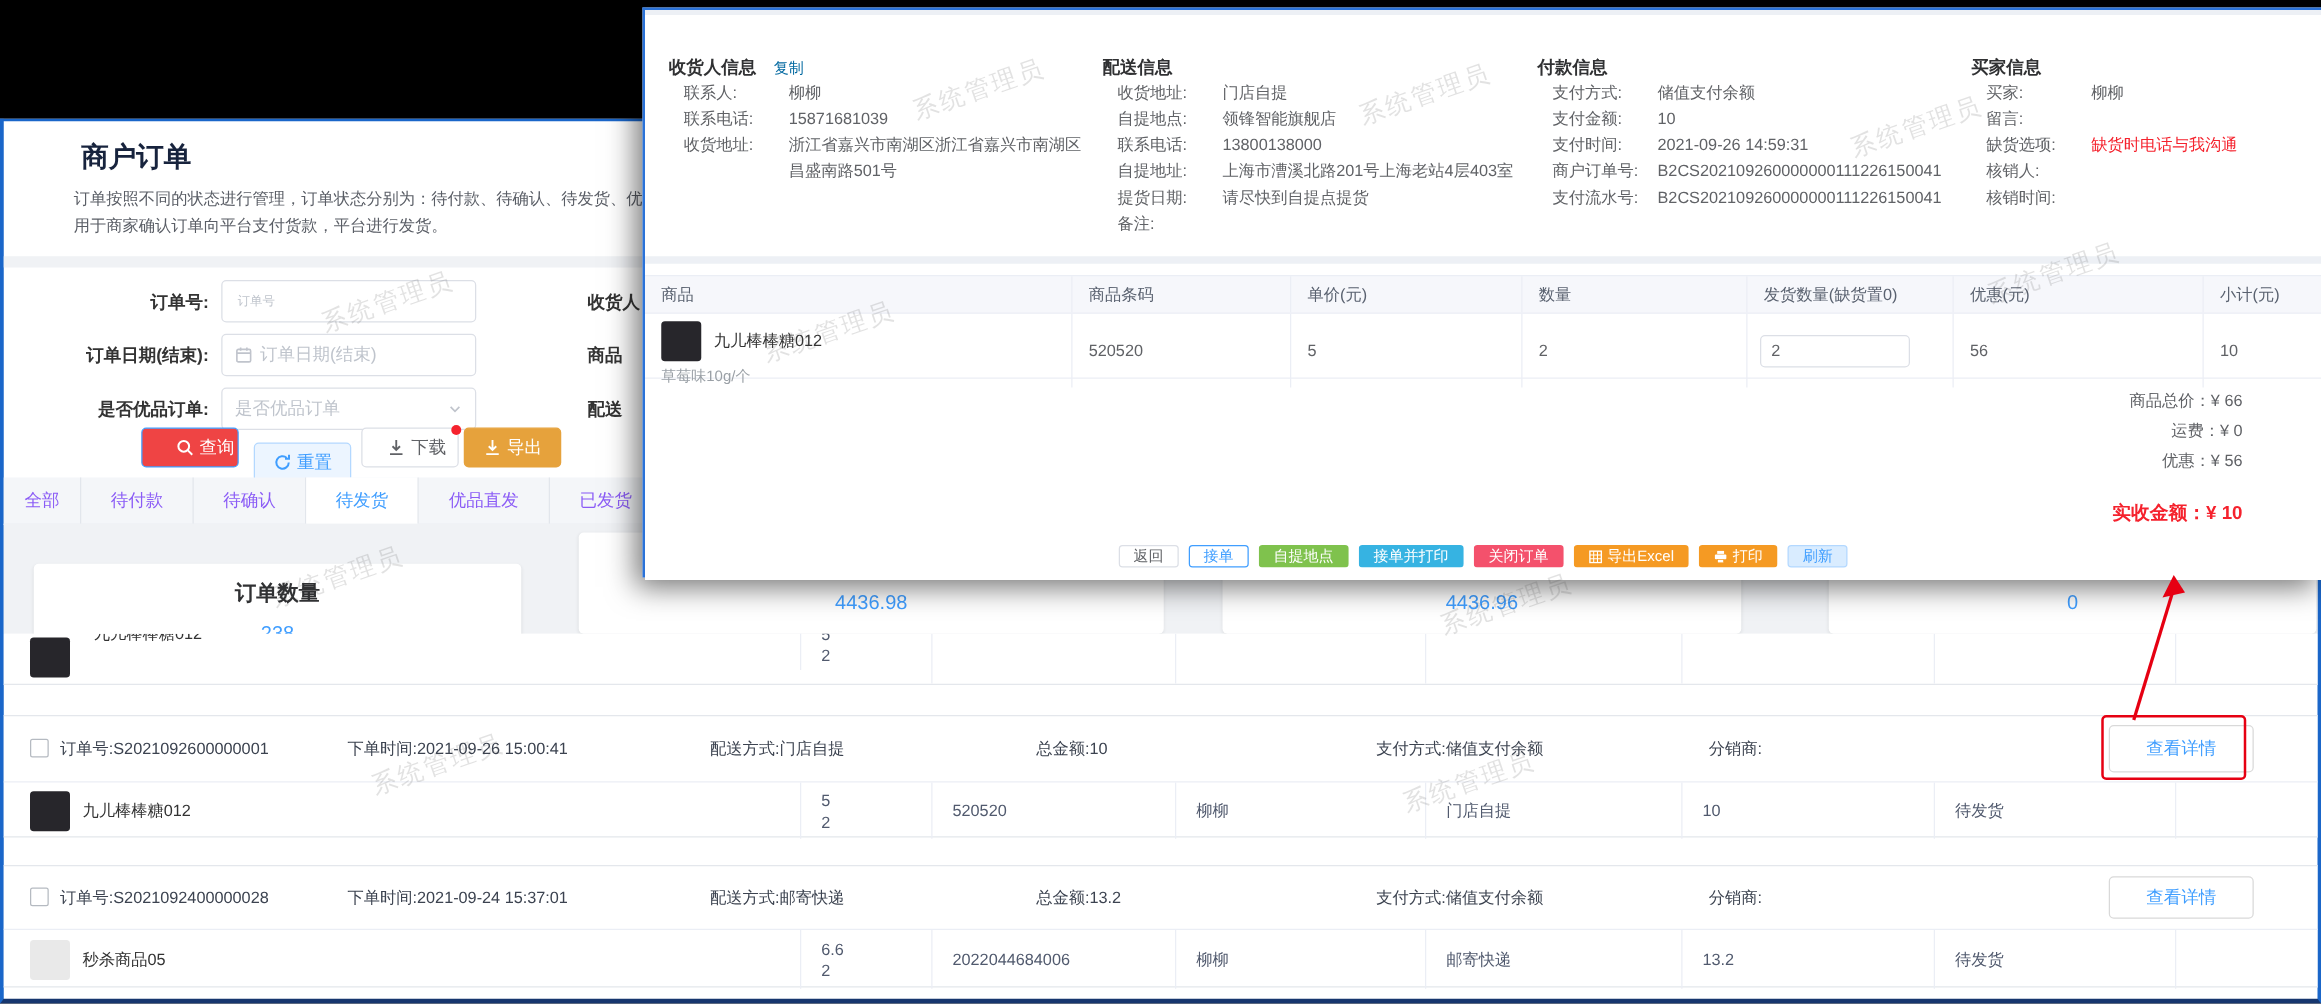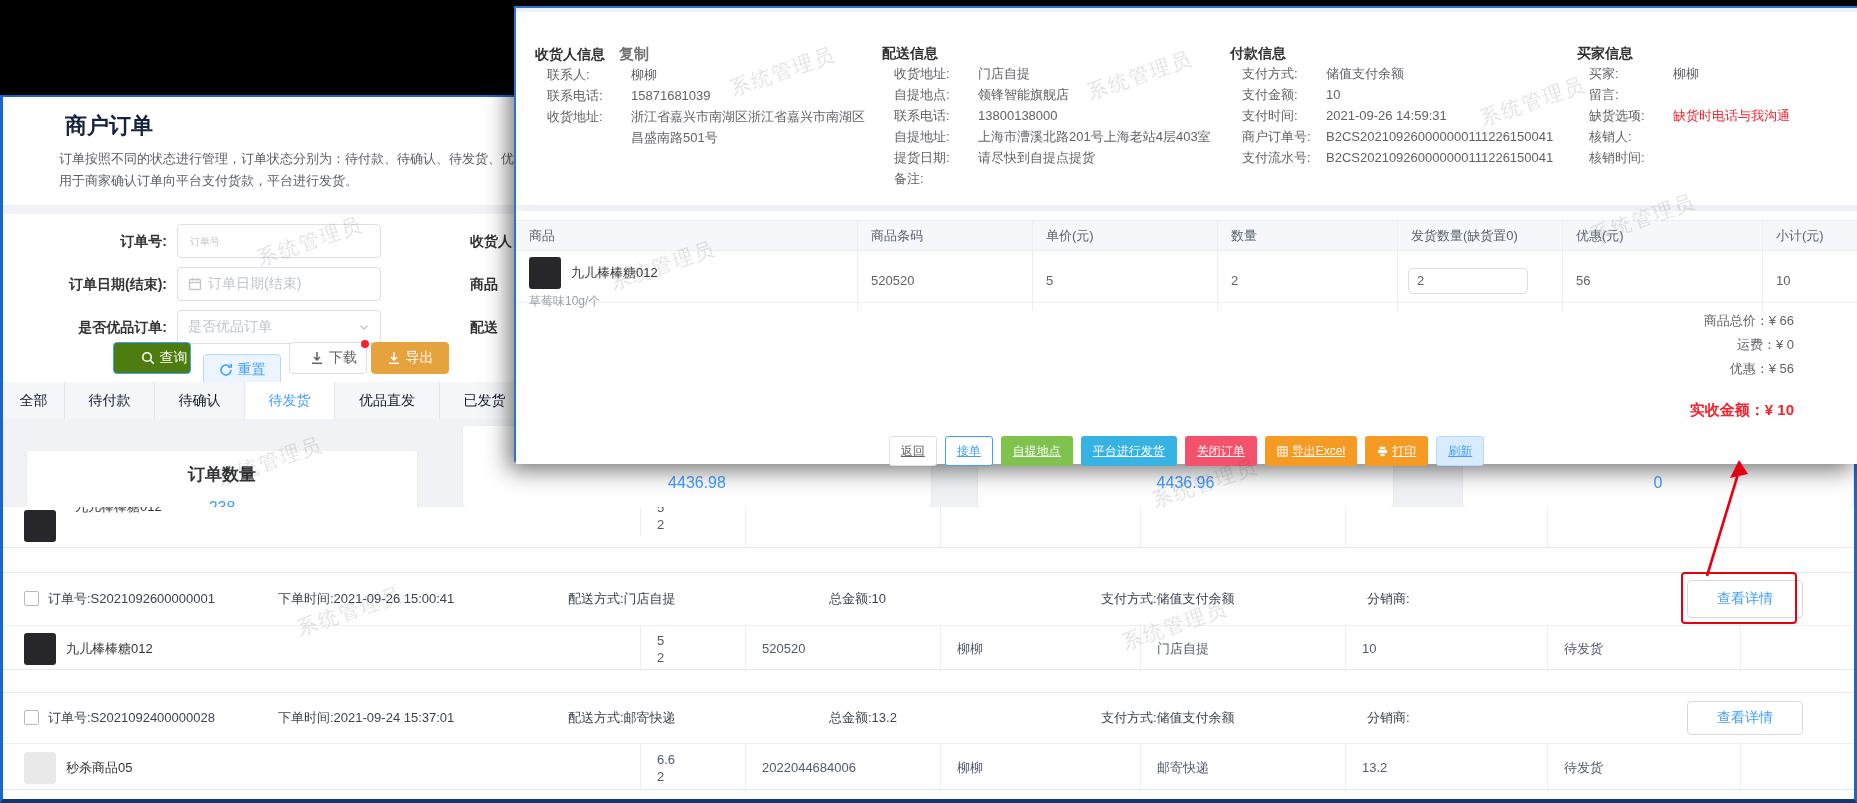--- a/index.html
+++ b/index.html
@@ -18,27 +18,27 @@
   .fdesc{position:absolute;left:56px;font-size:13px;color:#5a5e66;white-space:nowrap;}
   .flabel{position:absolute;width:164px;text-align:right;font-size:14px;font-weight:bold;color:#333;line-height:34px;white-space:nowrap;}
   .frag{position:absolute;left:467px;font-size:14px;font-weight:bold;color:#333;line-height:34px;white-space:nowrap;}
   .finput{position:absolute;left:174px;width:204px;height:34px;border:1px solid #dcdfe6;border-radius:4px;
     background:#fff;box-sizing:border-box;display:flex;align-items:center;padding:0 10px;gap:6px;}
   .finput input{border:none;outline:none;flex:1;min-width:0;font-size:10px;color:#606266;background:transparent;font-family:inherit;}
   .finput input::placeholder{color:#bfc4cc;}
   .ph{flex:1;font-size:14px;color:#bfc4cc;}
   .btn{position:absolute;top:245px;height:32px;width:78px;border-radius:4px;font-size:14px;
     display:flex;align-items:center;justify-content:center;gap:5px;box-sizing:border-box;cursor:pointer;}
-  #btn-search{left:110px;background:#4d7c0f;color:#fff;border:1px solid #409eff;padding-left:24px;}
+  #btn-search{left:110px;background:#ef4444;color:#fff;border:1px solid #409eff;padding-left:24px;}
   #btn-reset{left:200px;background:#ecf5ff;color:#409eff;border:1px solid #b3d8ff;margin-top:12px;}
   #btn-download{left:286px;background:#fff;color:#606266;border:1px solid #dcdfe6;padding-left:11px;}
   #btn-export{left:368px;background:#e6a23c;color:#fff;border:1px solid #e6a23c;}
   .reddot{position:absolute;right:-3px;top:-3px;width:8px;height:8px;border-radius:50%;background:#f5222d;}
   #tabs{position:absolute;left:0;top:285px;right:0;height:37px;display:flex;background:#f4f6f9;border-bottom:1px solid #e4e7ed;}
-  .tab{height:37px;line-height:37px;text-align:center;font-size:14px;color:#0f172a;
+  .tab{height:37px;line-height:37px;text-align:center;font-size:14px;color:#8b5cf6;
     border-right:1px solid #e2e6ec;box-sizing:border-box;cursor:pointer;}
   .tab.active{background:#fff;color:#409eff;}
   .scard{position:absolute;top:329px;height:81px;background:#fff;border-radius:4px;box-shadow:0 1px 3px rgba(0,0,0,.07);}
   .scard .st{position:absolute;left:0;right:0;top:12px;text-align:center;font-size:17px;font-weight:bold;color:#303133;}
   .scard .sv{position:absolute;left:0;right:0;top:48px;text-align:center;font-size:16px;color:#409eff;}
   
   .ogrid{display:grid;grid-template-columns:637px 105px 195px 200px 205px 202px 193px 1fr;}
   .ogrid>div{border-left:1px solid #ebeef5;display:flex;align-items:center;padding-left:16px;
     font-size:13px;color:#515a6e;box-sizing:border-box;overflow:hidden;}
   .ogrid>div:first-child{border-left:none;padding-left:21px;}
@@ -53,43 +53,43 @@
   .pimg{width:32px;height:32px;border-radius:3px;background:#27262b;flex-shrink:0;}
   .pimg.light{background:#e9e9e9;}
   .pname{margin-left:10px;color:#333;}
   
   #overlay{position:absolute;left:514px;top:6px;width:1343px;height:456px;background:#edf0f5;
     border-left:2px solid #2a72d8;border-top:2px solid #2a72d8;box-shadow:-5px 8px 22px rgba(0,0,0,.55);
     box-sizing:border-box;z-index:10;}
   #infocard{position:absolute;left:0;top:4px;right:0;height:193px;background:#fff;}
   .sec{position:absolute;top:33px;}
   .stitle{font-size:14px;font-weight:bold;color:#303133;display:flex;align-items:center;gap:14px;}
-  .copylink{font-size:15px;font-weight:bold;color:#737373;cursor:pointer;}
+  .copylink{font-size:12px;font-weight:normal;color:#0369a1;cursor:pointer;}
   .irow{display:flex;font-size:13px;color:#606266;line-height:21px;margin-left:12px;}
   .irow:first-of-type{margin-top:10px;}
   .ilabel{width:84px;flex-shrink:0;}
   .ival{max-width:268px;}
   .ival.red{color:#f5222d;}
   #tablecard{position:absolute;left:0;top:203px;right:0;height:253px;background:#fff;}
   .dtgrid{display:grid;grid-template-columns:341px 175px 185px 180px 165px 200px 1fr;}
   .dthead{position:absolute;left:0;right:0;top:9px;height:31px;background:#f6f7fb;
     border-top:1px solid #ebeef5;border-bottom:1px solid #ebeef5;box-sizing:border-box;}
   .dthead>div{line-height:29px;padding-left:13px;font-size:13px;color:#5a6270;border-left:1px solid #ebeef5;overflow:hidden;white-space:nowrap;}
   .dthead>div:first-child{border-left:none;}
   .dtrow{position:absolute;left:0;right:0;top:40px;height:52px;border-bottom:1px solid #ebeef5;box-sizing:border-box;}
   .dtrow>div{border-left:1px solid #ebeef5;display:flex;align-items:center;padding-left:13px;font-size:13px;color:#606266;box-sizing:border-box;}
   .dtrow>div:first-child{border-left:none;display:block;padding-top:6px;}
   .dsub{font-size:12px;color:#9aa0a6;margin-top:4px;}
   .ship{width:120px;height:26px;border:1px solid #dcdfe6;border-radius:4px;padding:0 8px;
     font-size:13px;color:#606266;margin-left:10px;box-sizing:border-box;font-family:inherit;}
   .trow{position:absolute;right:63px;text-align:right;font-size:13px;color:#606266;white-space:nowrap;}
   .grand{position:absolute;right:63px;top:190px;font-size:15px;font-weight:bold;color:#f5222d;white-space:nowrap;}
   .dtfoot{position:absolute;left:0;right:0;top:225px;display:flex;justify-content:center;gap:8px;}
-  .fb{height:30px;padding:0 11px;border-radius:3px;font-size:12px;display:flex;align-items:center;gap:4px;
-    border:1px solid transparent;box-sizing:border-box;cursor:pointer;white-space:nowrap;text-decoration:underline;}
+  .fb{height:18px;padding:0 11px;border-radius:3px;font-size:12px;display:flex;align-items:center;gap:4px;
+    border:1px solid transparent;box-sizing:border-box;cursor:pointer;white-space:nowrap;}
   .fb-plain{background:#fff;border-color:#dcdfe6;color:#606266;}
   .fb-blue{background:#fff;border-color:#409eff;color:#409eff;}
   .fb-green{background:#7fc24d;color:#fff;}
   .fb-cyan{background:#36b3e2;color:#fff;}
   .fb-red{background:#f4516c;color:#fff;}
   .fb-orange{background:#f59a23;color:#fff;}
   .fb-light{background:#d9ecff;border-color:#b3d8ff;color:#409eff;}
   
   #annbox{position:absolute;left:1681px;top:572px;width:112px;height:48px;border:2px solid #e60012;border-radius:4px;z-index:30;}
   #annarrow{position:absolute;left:1695px;top:458px;z-index:30;}
@@ -417,21 +417,21 @@
 
       <div class="trow" style="top:101px;"><span>商品总价：</span><span>¥ 66</span></div>
       <div class="trow" style="top:125px;"><span>运费：</span><span>¥ 0</span></div>
       <div class="trow" style="top:149px;"><span>优惠：</span><span>¥ 56</span></div>
       <div class="grand"><span>实收金额：</span><span>¥ 10</span></div>
 
       <div class="dtfoot">
         <button class="fb fb-plain">返回</button>
         <button class="fb fb-blue">接单</button>
         <button class="fb fb-green">自提地点</button>
-        <button class="fb fb-cyan">平台进行发货</button>
+        <button class="fb fb-cyan">接单并打印</button>
         <button class="fb fb-red">关闭订单</button>
         <button class="fb fb-orange">
           <span style="display:flex;">
             <svg width="11" height="11" viewBox="0 0 12 12">
                 <rect x="1" y="1" width="10" height="10" fill="none" stroke="#fff" stroke-width="1.2"></rect>
                 <path d="M1 4.3h10M1 7.6h10M4.3 1v10M7.6 1v10" stroke="#fff" stroke-width="0.9" fill="none"></path>
               </svg>
           </span>
           <span>导出Excel</span>
         </button>

